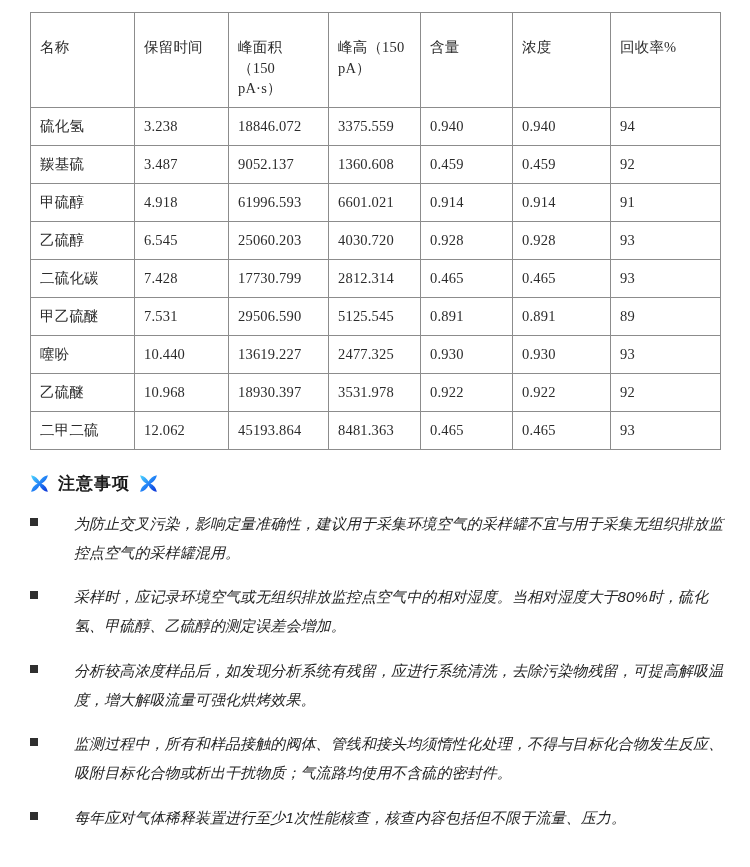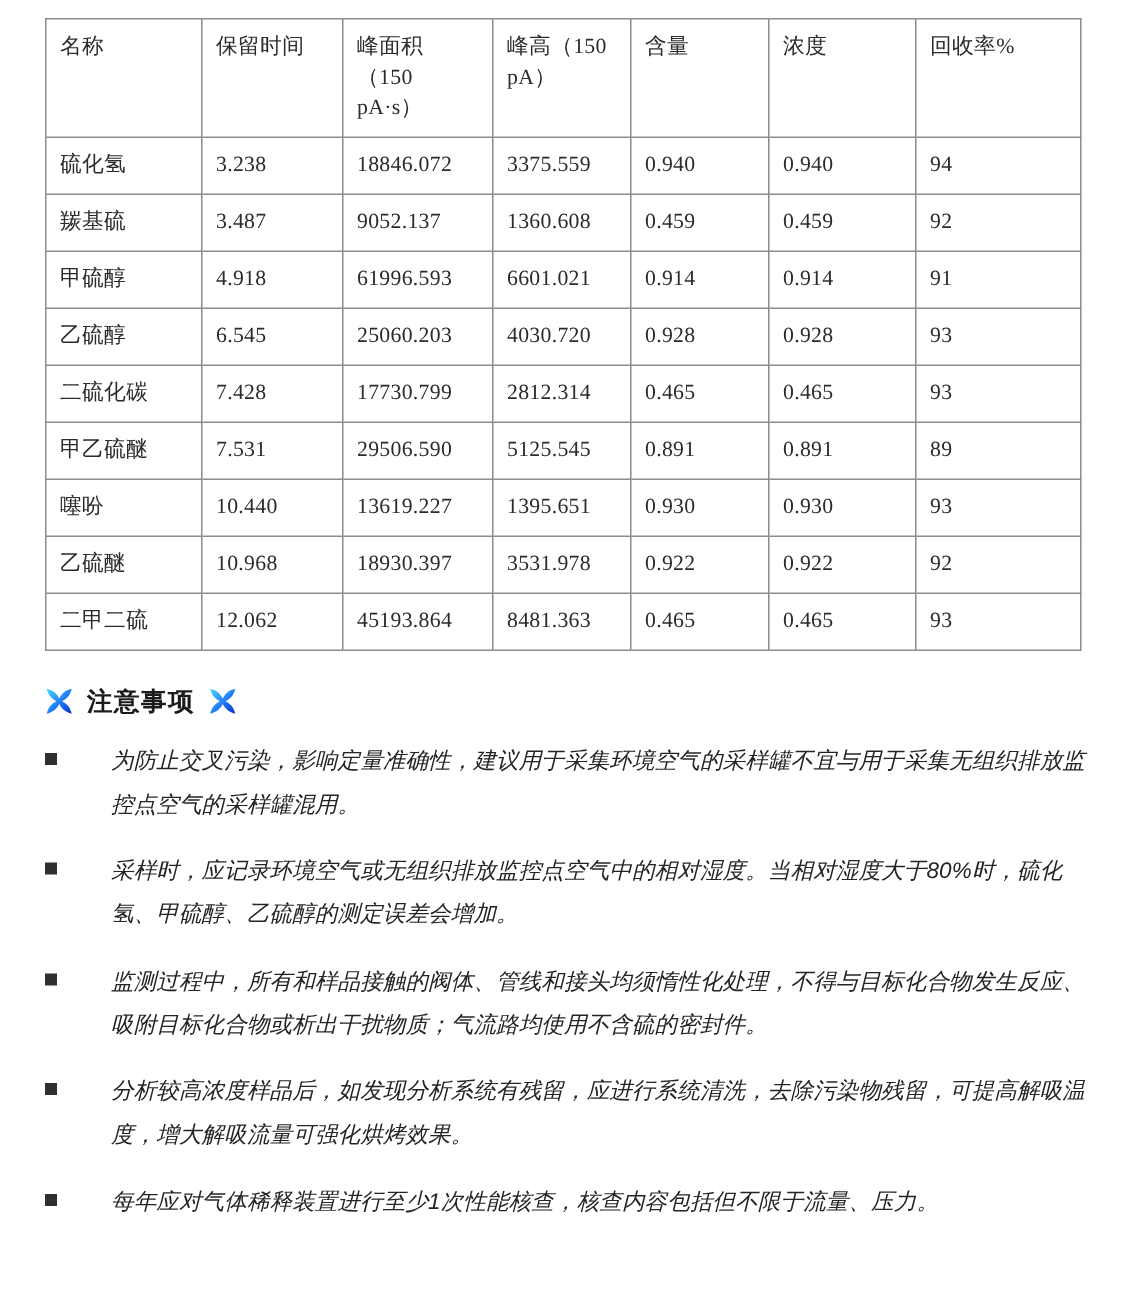--- a/index.html
+++ b/index.html
@@ -32,21 +32,21 @@
   table.result-table td {
     border: 1px solid #8c8c8c;
     padding: 7px 9px 7px 9px;
     vertical-align: middle;
     line-height: 1.42;
     letter-spacing: 0.2px;
     word-break: break-word;
   }
   table.result-table tr.header-row td {
     vertical-align: top;
-    padding-top: 8px;
+    padding-top: 24px;
     padding-bottom: 8px;
     height: 44px;
     margin-top: 12px;
   }
   table.result-table tr.body-row td {
     height: 23px;
   }
   .col-name   { width: 104px; }
   .col-rt     { width: 94px;  }
   .col-area   { width: 100px; }
@@ -183,21 +183,21 @@
           <td class="num">29506.590</td>
           <td class="num">5125.545</td>
           <td class="num">0.891</td>
           <td class="num">0.891</td>
           <td class="num">89</td>
         </tr>
         <tr class="body-row">
           <td>噻吩</td>
           <td class="num">10.440</td>
           <td class="num">13619.227</td>
-          <td class="num">1395.651</td>
+          <td class="num">2477.325</td>
           <td class="num">0.930</td>
           <td class="num">0.930</td>
           <td class="num">93</td>
         </tr>
         <tr class="body-row">
           <td>乙硫醚</td>
           <td class="num">10.968</td>
           <td class="num">18930.397</td>
           <td class="num">3531.978</td>
           <td class="num">0.922</td>
@@ -249,23 +249,23 @@
     <div class="notice-item">
       <span class="bullet"></span>
       <div class="item-text">为防止交叉污染，影响定量准确性，建议用于采集环境空气的采样罐不宜与用于采集无组织排放监控点空气的采样罐混用。</div>
     </div>
     <div class="notice-item">
       <span class="bullet"></span>
       <div class="item-text">采样时，应记录环境空气或无组织排放监控点空气中的相对湿度。当相对湿度大于80%时，硫化氢、甲硫醇、乙硫醇的测定误差会增加。</div>
     </div>
     <div class="notice-item">
       <span class="bullet"></span>
+      <div class="item-text">分析较高浓度样品后，如发现分析系统有残留，应进行系统清洗，去除污染物残留，可提高解吸温度，增大解吸流量可强化烘烤效果。</div>
+    </div>
+    <div class="notice-item">
+      <span class="bullet"></span>
       <div class="item-text">监测过程中，所有和样品接触的阀体、管线和接头均须惰性化处理，不得与目标化合物发生反应、吸附目标化合物或析出干扰物质；气流路均使用不含硫的密封件。</div>
     </div>
     <div class="notice-item">
       <span class="bullet"></span>
-      <div class="item-text">分析较高浓度样品后，如发现分析系统有残留，应进行系统清洗，去除污染物残留，可提高解吸温度，增大解吸流量可强化烘烤效果。</div>
-    </div>
-    <div class="notice-item">
-      <span class="bullet"></span>
       <div class="item-text">每年应对气体稀释装置进行至少1次性能核查，核查内容包括但不限于流量、压力。</div>
     </div>
   </div>
 
 </body></html>

